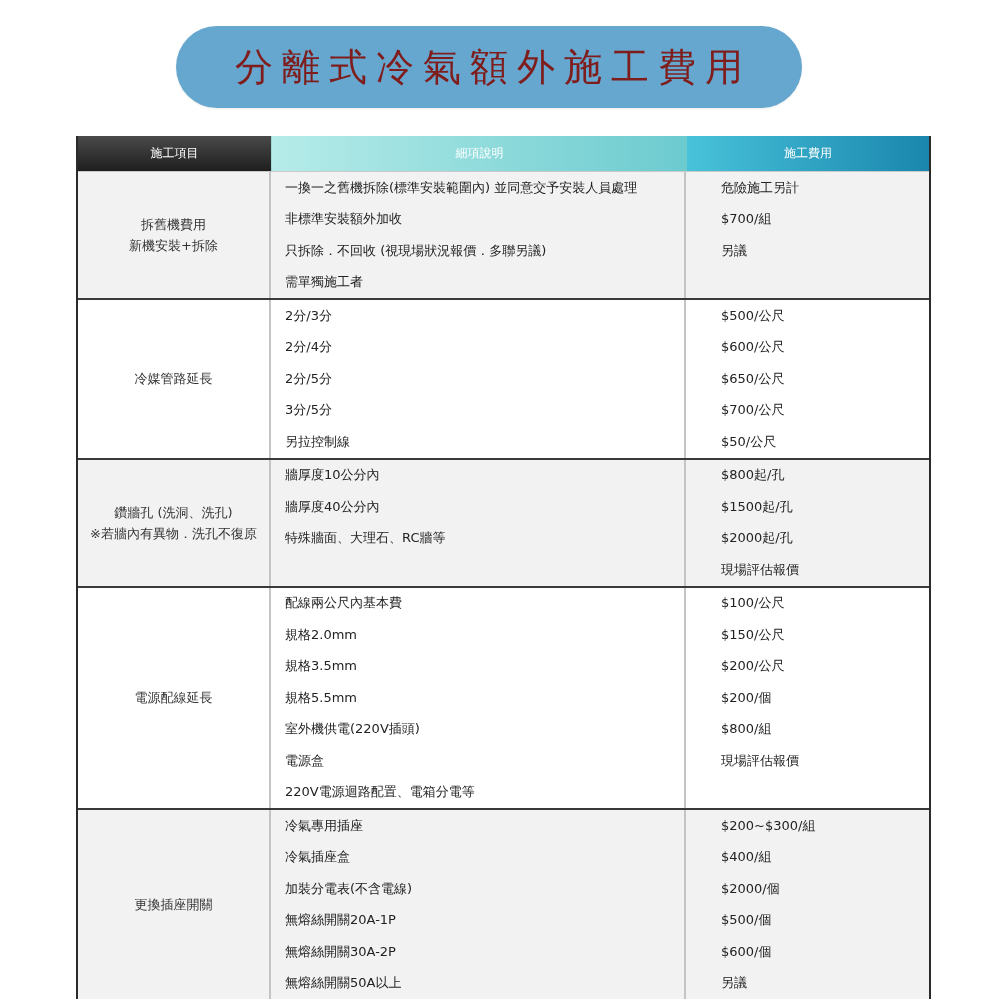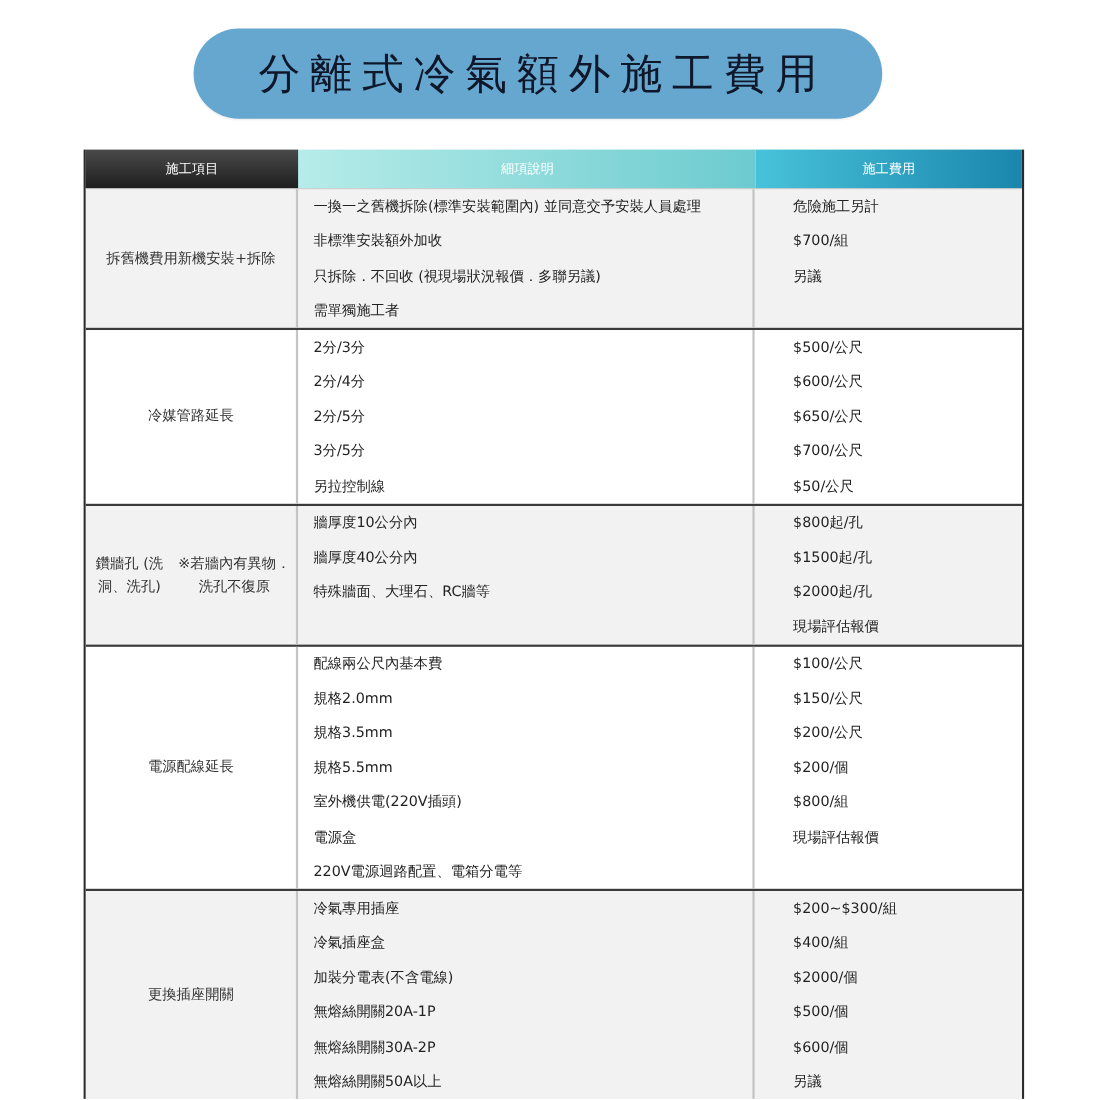--- a/index.html
+++ b/index.html
@@ -4,38 +4,38 @@
   <style>
     html, body { margin: 0; padding: 0; background: #ffffff; }
     body { width: 1000px; height: 1000px; position: relative; overflow: hidden;
            font-family: "DejaVu Sans", "Liberation Sans", sans-serif; color: #222; }
     .title-pill {
       position: absolute; left: 176px; top: 26px; width: 626px; height: 82px;
       border-radius: 41px; background: #66a7cf;
       display: flex; align-items: center; justify-content: center;
       box-shadow: 0 1px 2px rgba(0,0,0,0.08);
     }
-    .title-text { color: #0f172a; font-size: 38px; letter-spacing: 9px; font-weight: 300;
+    .title-text { color: #7f1d1d; font-size: 38px; letter-spacing: 9px; font-weight: 300;
                   font-family: "DejaVu Sans", sans-serif; padding-left: 9px; }
     .table {
       position: absolute; left: 76px; top: 136px; width: 855px;
       border-left: 2px solid #2b2b2b; border-right: 2px solid #2b2b2b; box-sizing: border-box;
     }
     .hdr { display: flex; height: 35px; }
     .hdr > div { display: flex; align-items: center; justify-content: center;
                  color: #fff; font-size: 12px; }
     .h1 { width: 193px; background: linear-gradient(180deg, #4a4a4a 0%, #1e1e1e 100%); }
     .h2 { width: 415px; background: linear-gradient(90deg, #b6ece9 0%, #6ccbcf 100%);
           border-left: 1px solid #9fd9d8; }
     .h3 { flex: 1; background: linear-gradient(90deg, #48c2da 0%, #1a86ad 100%); }
     .section { display: flex; border-top: 2px solid #3a3a3a; box-sizing: border-box; }
     .section.first { border-top: 1px solid #c9c9c9; }
     .section.alt { background: #f2f2f2; }
     .section.white { background: #ffffff; }
-    .cat { width: 193px; display: flex; flex-direction: row; align-items: center;
+    .cat { width: 193px; display: flex; flex-direction: column; align-items: center;
            justify-content: center; font-size: 13px; line-height: 21px; text-align: center;
            border-right: 2px solid #c4c4c4; box-sizing: border-box; color: #333; }
     .details { width: 415px; border-right: 2px solid #c4c4c4; box-sizing: border-box; }
     .prices { flex: 1; }
     .line { height: 31.5px; display: flex; align-items: center; font-size: 13px; color: #222;
             white-space: nowrap; }
     .details .line { padding-left: 14px; }
     .prices .line { padding-left: 35px; }
   </style>
 </head>

